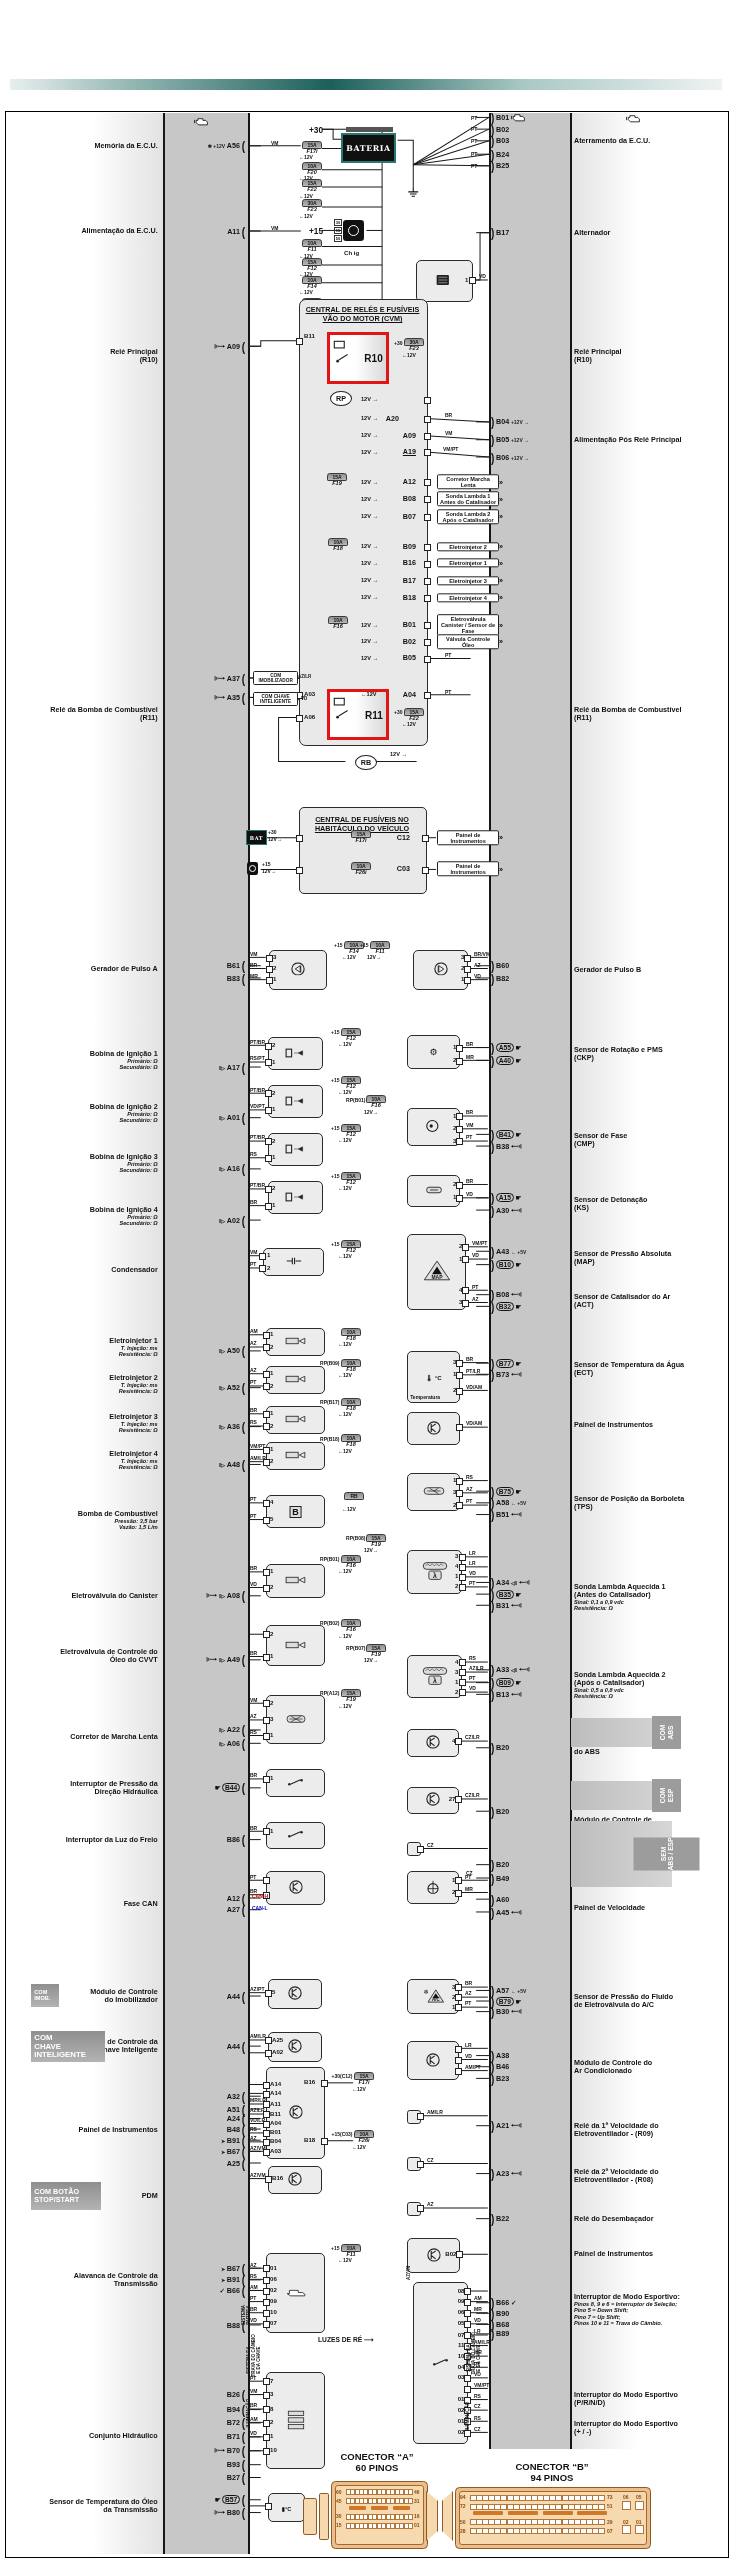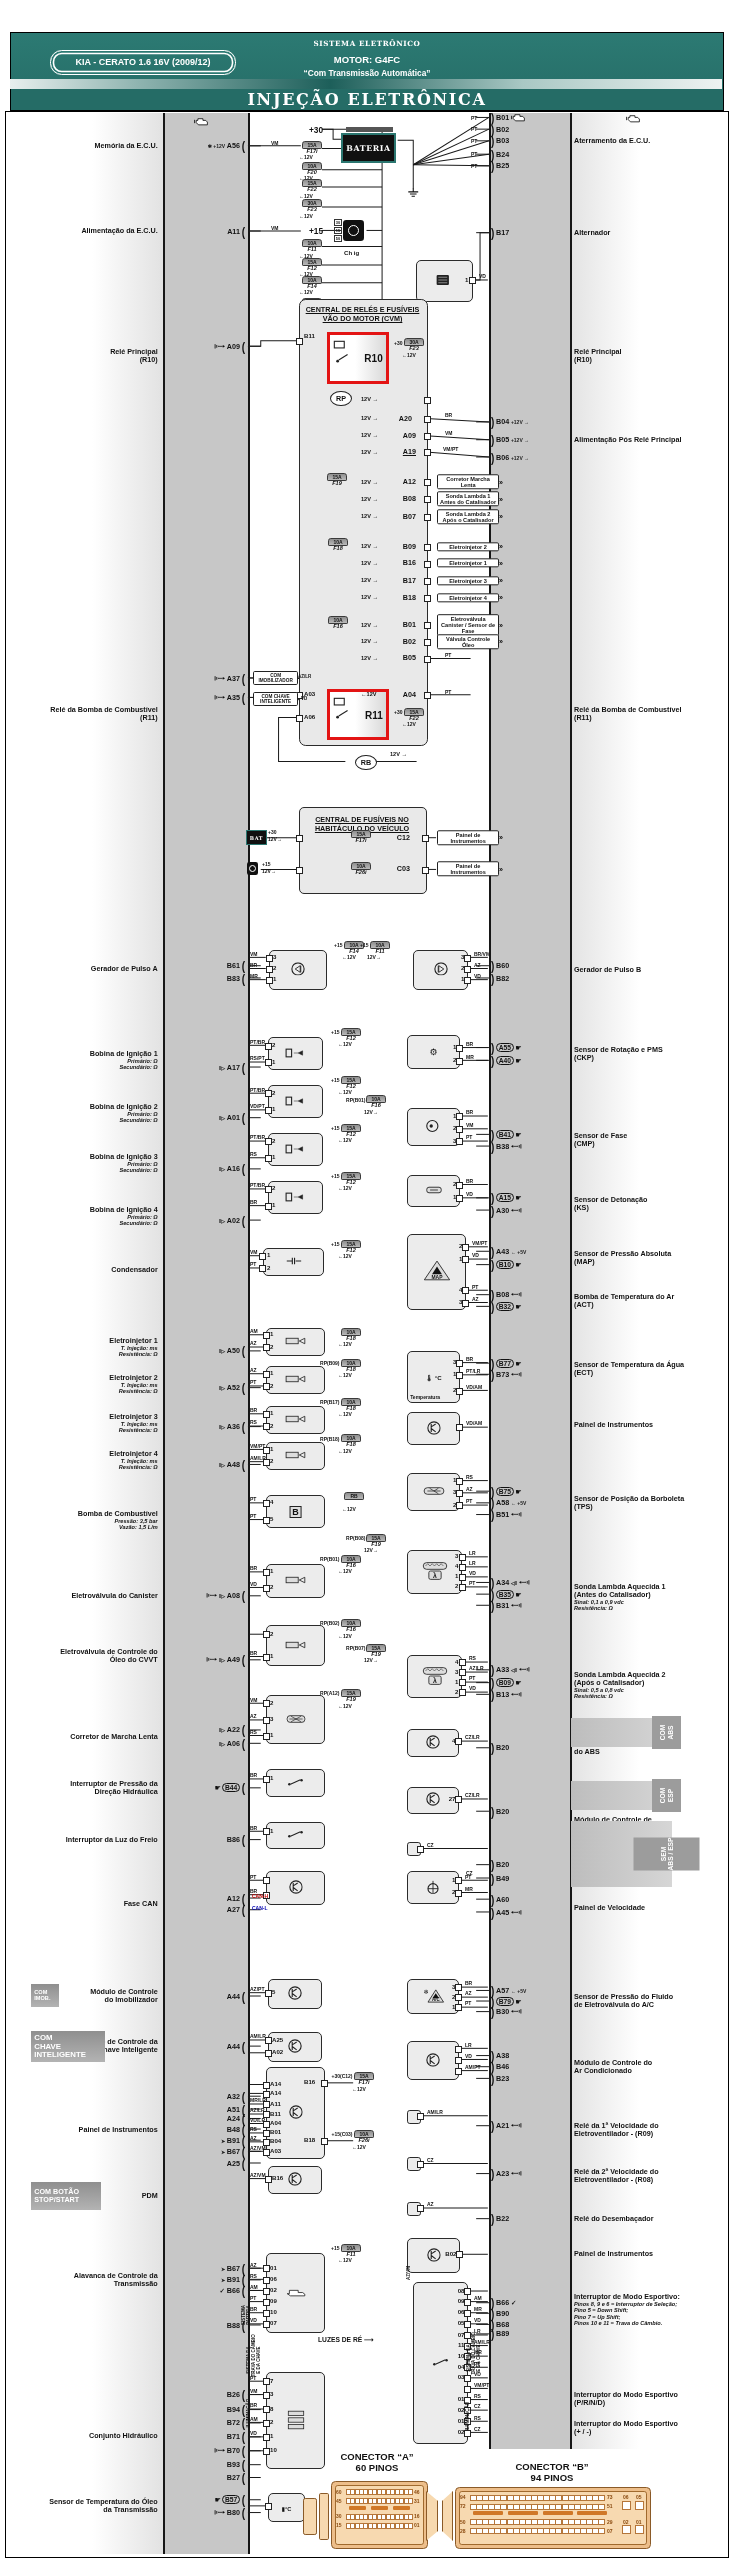--- a/index.html
+++ b/index.html
@@ -69,28 +69,21 @@
   .cnum{position:absolute;font-size:5px;font-weight:bold;color:#8a4a10;}
   .cpin{position:absolute;background:#fff;border:0.6px solid #b5763a;}
   .cbar{position:absolute;background:#d07828;height:3.9px;border-radius:1.1px;}
   .ctitle{position:absolute;text-align:center;font-weight:bold;font-size:9.5px;line-height:1.2;white-space:pre;}
   svg.lay{position:absolute;left:0;top:0;}
 </style>
 </head>
 <body>
 
 <div id="page">
-  <div id="hdr">
-    <div class="sys">SISTEMA ELETRÔNICO</div>
-    <div class="mot">MOTOR: G4FC</div>
-    <div class="trn">“Com Transmissão Automática”</div>
-    <div id="badge">KIA - CERATO 1.6 16V (2009/12)</div>
-  </div>
   <div id="band"></div>
-  <div id="big">INJEÇÃO ELETRÔNICA</div>
 
   <div id="frame"></div>
   <div class="lcol"></div>
   <div class="rcol"></div>
   <div class="stripL"></div>
   <div class="stripR"></div>
 
   <svg id="wiresvg" class="lay" width="733" height="2576" viewBox="0 0 1316 4628">
       <polyline points="445,262 468,262" fill="none" stroke="#1a1a1a" stroke-width="1.8"></polyline>
       <polyline points="445,415 468,415" fill="none" stroke="#1a1a1a" stroke-width="1.8"></polyline>
@@ -421,21 +414,21 @@
 (R11)</div>
       <div class="lab" style="left: 574px; top: 970px; width: 149px; transform: translateY(-50%);">Gerador de Pulso B</div>
       <div class="lab" style="left: 574px; top: 1054px; width: 149px; transform: translateY(-50%);">Sensor de Rotação e PMS
 (CKP)</div>
       <div class="lab" style="left: 574px; top: 1140px; width: 149px; transform: translateY(-50%);">Sensor de Fase
 (CMP)</div>
       <div class="lab" style="left: 574px; top: 1204px; width: 149px; transform: translateY(-50%);">Sensor de Detonação
 (KS)</div>
       <div class="lab" style="left: 574px; top: 1258px; width: 149px; transform: translateY(-50%);">Sensor de Pressão Absoluta
 (MAP)</div>
-      <div class="lab" style="left: 574px; top: 1301px; width: 149px; transform: translateY(-50%);">Bomba de Temperatura do Ar
+      <div class="lab" style="left: 574px; top: 1301px; width: 149px; transform: translateY(-50%);">Sensor de Catalisador do Ar
 (ACT)</div>
       <div class="lab" style="left: 574px; top: 1369px; width: 149px; transform: translateY(-50%);">Sensor de Temperatura da Água
 (ECT)</div>
       <div class="lab" style="left: 574px; top: 1425px; width: 149px; transform: translateY(-50%);">Painel de Instrumentos</div>
       <div class="lab" style="left: 574px; top: 1503px; width: 149px; transform: translateY(-50%);">Sensor de Posição da Borboleta
 (TPS)</div>
       <div class="lab" style="left: 574px; top: 1597px; width: 149px; transform: translateY(-50%);">Sonda Lambda Aquecida 1
 (Antes do Catalisador)<div class="sub" style="white-space: pre;">Sinal: 0,1 a 0,9 vdc
 Resistência: Ω</div></div>
       <div class="lab" style="left: 574px; top: 1685px; width: 149px; transform: translateY(-50%);">Sonda Lambda Aquecida 2
@@ -1784,21 +1777,21 @@
         <div class="rlbl">R11</div>
         <div class="abs" style="left: 2.2px; top: 3.3px;"><svg width="24.5" height="31" viewBox="0 0 44 56">
             <rect x="4" y="6" width="18" height="12" fill="#fff" stroke="#222" stroke-width="2"></rect>
             <circle cx="10" cy="40" r="2.5" fill="#222"></circle>
             <path d="M12 38l16-10" stroke="#222" stroke-width="2"></path>
           </svg></div>
       </div>
       <div class="rowv" style="left: 361px; top: 396px; width: 22px;">12V →</div>
       <div class="psq" style="left: 424px; top: 397px;"></div>
       <div class="rowv" style="left: 361px; top: 415px; width: 22px;">12V →</div>
-      <div class="rowc" style="left: 373px; top: 414px;">A20</div>
+      <div class="rowc" style="left: 360px; top: 414px;">A20</div>
       <div class="psq" style="left: 424px; top: 416px;"></div>
       <div class="rowv" style="left: 361px; top: 432px; width: 22px;">12V →</div>
       <div class="rowc" style="left: 377px; top: 431px;">A09</div>
       <div class="psq" style="left: 424px; top: 433px;"></div>
       <div class="rowv" style="left: 361px; top: 449px; width: 22px;">12V →</div>
       <div class="rowc" style="left: 377px; top: 447px; text-decoration: underline;">A19</div>
       <div class="psq" style="left: 424px; top: 449px;"></div>
       <div class="rowv" style="left: 361px; top: 479px; width: 22px;">12V →</div>
       <div class="rowc" style="left: 377px; top: 477px;">A12</div>
       <div class="psq" style="left: 424px; top: 479px;"></div>

